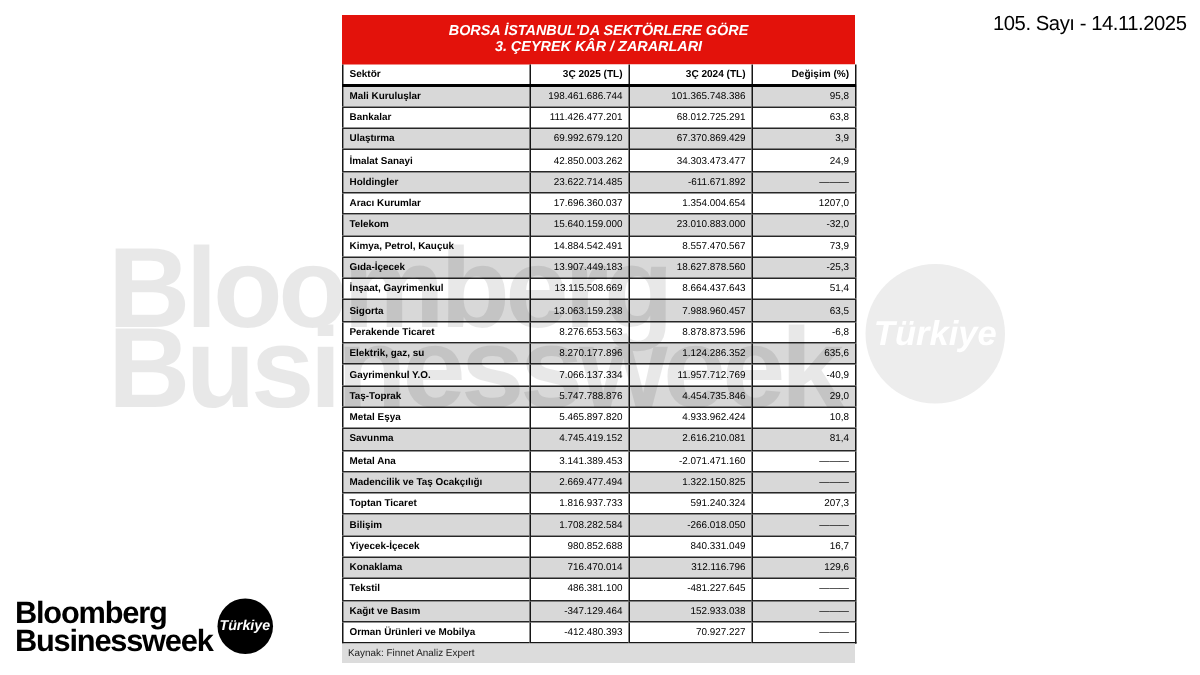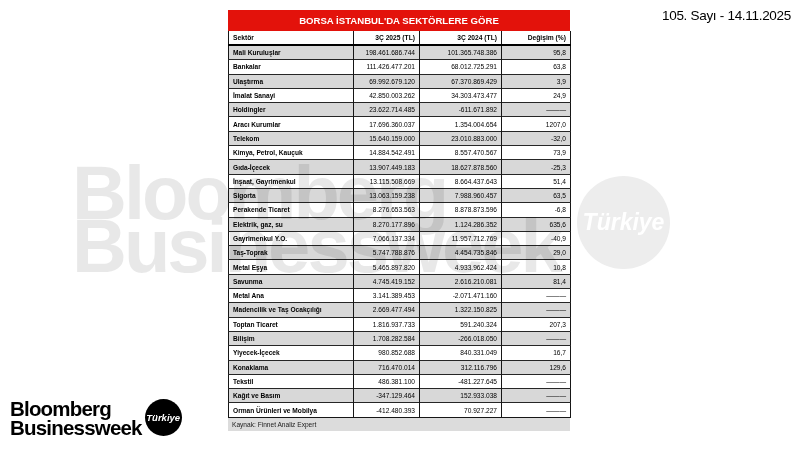--- a/index.html
+++ b/index.html
@@ -26,21 +26,21 @@
   .wm-text {
     position:absolute; left:72px; top:166px; z-index:3; pointer-events:none;
     font-weight:800; font-size:76px; line-height:53px; letter-spacing:-3px;
     color:#000; opacity:0.085; white-space:nowrap;
   }
 
   
   .tbl { position:absolute; left:228px; top:10px; width:342px; z-index:2; }
   .tbl-title {
     background:var(--header-red,#e3120b); color:#fff; text-align:center;
-    font-weight:bold; font-size:9.6px; line-height:11.5px; padding:4.5px 2px 5px;
+    font-weight:bold; font-size:9.6px; line-height:11.5px; padding:4.5px 2px 5px;font-style:italic;
   }
   .tbl table {
     width:100%; border-collapse:collapse; table-layout:fixed;
     border:1px solid #161616; border-top:none;
   }
   .tbl thead th {
     font-size:6.7px; font-weight:bold; height:13px;
     border-bottom:2px solid #000; background:#fff;
   }
   .tbl tbody td { font-size:6.6px; height:13.3px; border-top:1px solid #262626; }
@@ -74,20 +74,21 @@
 
   <div class="issue">105. Sayı - 14.11.2025</div>
 
   <div class="wm-circle">
     <span>Türkiye</span>
   </div>
 
   <div class="tbl">
     <div class="tbl-title">
       <div>BORSA İSTANBUL'DA SEKTÖRLERE GÖRE</div>
+      <div>3. ÇEYREK KÂR / ZARARLARI</div>
     </div>
     <table>
       <colgroup>
         <col class="w-sector">
           <col class="w-2025">
           <col class="w-2024">
           <col class="w-chg">
       </colgroup>
       <thead>
         <tr>

